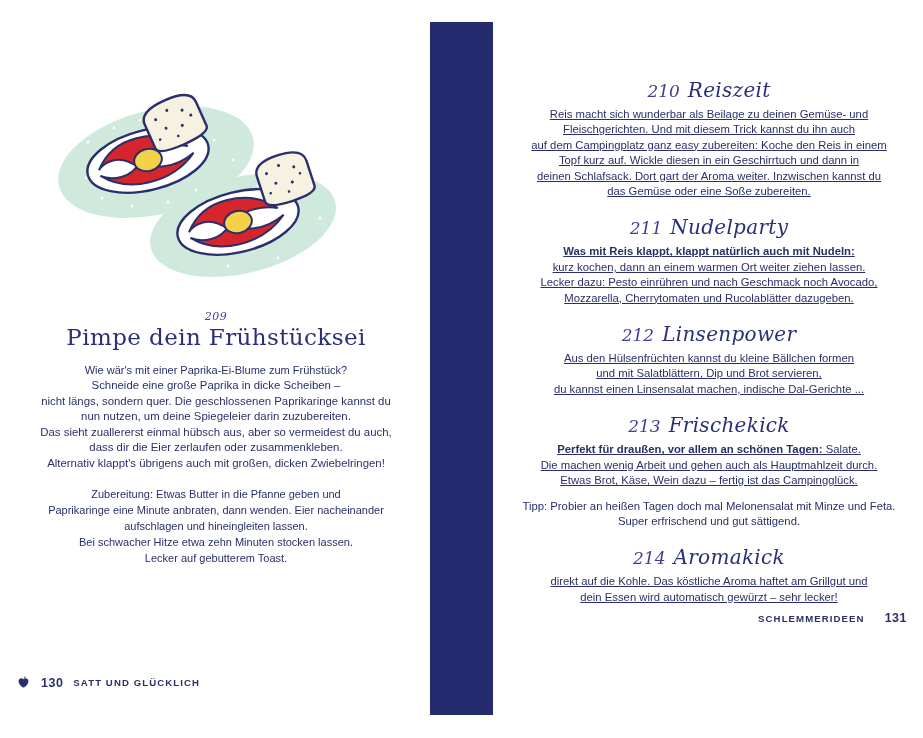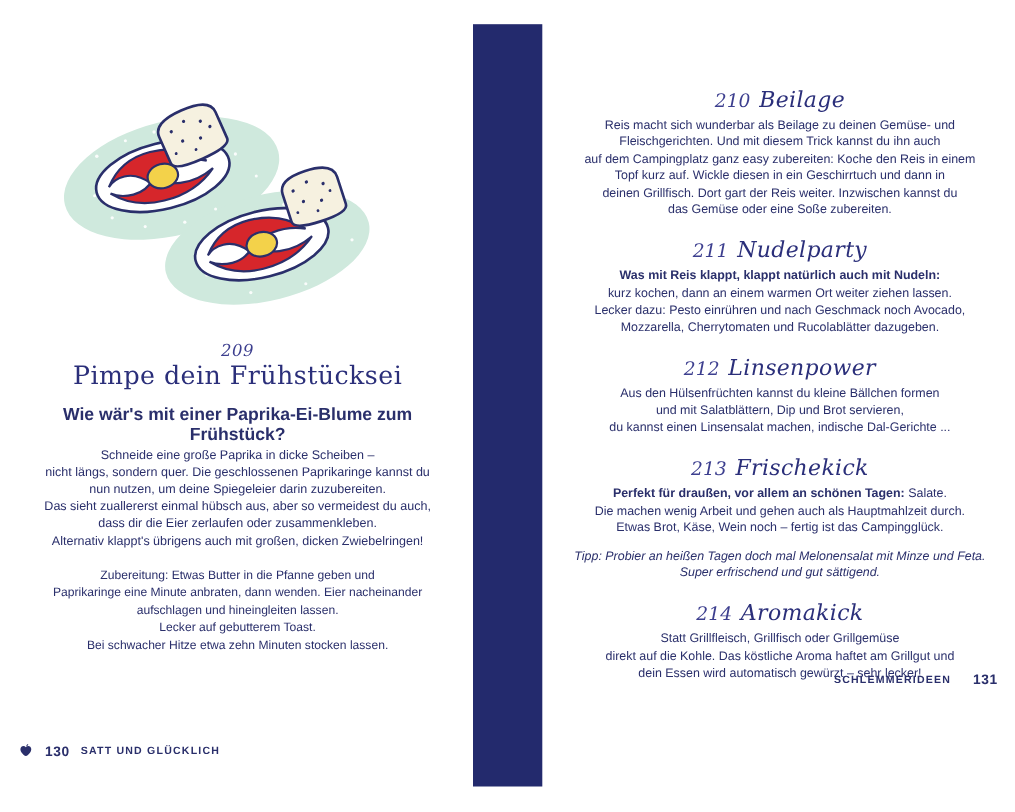--- a/index.html
+++ b/index.html
@@ -37,35 +37,35 @@
   .left-text {
     position: absolute;
     left: 20px;
     top: 310px;
     width: 392px;
     text-align: center;
   }
   .recipe-number {
     font-family: "DejaVu Serif", serif;
     font-style: italic;
-    font-size: 15px;
+    font-size: 11px;
     color: #3d3f8f;
     letter-spacing: 0.5px;
     margin-bottom: 1px;
   }
   .recipe-title {
     font-family: "DejaVu Serif", serif;
     font-size: 23px;
     color: #2b2f7a;
     margin: 0 0 14px 0;
     letter-spacing: 0.4px;
   }
   .lead {
-    font-size: 16px;
-    font-weight: bold;
+    font-size: 11px;
+    font-weight: normal;
     color: #2a2f6b;
     margin-bottom: 2px;
   }
   .body-line {
     font-size: 11.4px;
     line-height: 15.6px;
     color: #2a2f6b;
   }
   .prep {
     margin-top: 14px;
@@ -121,24 +121,24 @@
     font-family: "DejaVu Serif", serif;
     font-style: italic;
     font-size: 20px;
     color: #2b2f7a;
     letter-spacing: 0.3px;
   }
   .entry-body {
     font-size: 11.3px;
     line-height: 15.4px;
     color: #2a2f6b;
+    text-decoration: underline;
   }
   .entry-tip {
     margin-top: 10px;
-    font-style: italic;
     font-size: 11.3px;
     line-height: 15.4px;
     color: #2a2f6b;
   }
   
   .footer {
     position: absolute;
     bottom: 48px;
     display: flex;
     align-items: center;
@@ -253,22 +253,22 @@
       <div class="body-line">nicht längs, sondern quer. Die geschlossenen Paprikaringe kannst du</div>
       <div class="body-line">nun nutzen, um deine Spiegeleier darin zuzubereiten.</div>
       <div class="body-line">Das sieht zuallererst einmal hübsch aus, aber so vermeidest du auch,</div>
       <div class="body-line">dass dir die Eier zerlaufen oder zusammenkleben.</div>
       <div class="body-line">Alternativ klappt's übrigens auch mit großen, dicken Zwiebelringen!</div>
 
       <div class="prep">
         <div>Zubereitung: Etwas Butter in die Pfanne geben und</div>
         <div>Paprikaringe eine Minute anbraten, dann wenden. Eier nacheinander</div>
         <div>aufschlagen und hineingleiten lassen.</div>
+        <div>Bei schwacher Hitze etwa zehn Minuten stocken lassen.</div>
         <div>Lecker auf gebutterem Toast.</div>
-        <div>Bei schwacher Hitze etwa zehn Minuten stocken lassen.</div>
       </div>
     </div>
 
     <div class="footer footer-left">
       <span class="apple">
         <svg viewBox="0 0 16 16" width="15" height="15" aria-hidden="true">
           <path d="M8 4.6c1.1-1.3 3.1-1.5 4.3-.4 1.3 1.2 1.3 3.6-.1 5.6-1.3 1.9-3 3.4-4.2 3.4S5.1 11.7 3.8 9.8C2.4 7.8 2.4 5.4 3.7 4.2 4.9 3.1 6.9 3.3 8 4.6z" fill="#2a2f6b"></path>
           <path d="M8.3 3.6c.2-1 1-1.9 2-2.2-.1 1-.7 2-1.7 2.4z" fill="#2a2f6b"></path>
         </svg>
       </span>
@@ -280,28 +280,28 @@
   <div class="spine">
     <div class="spine-band"></div>
   </div>
 
   <div class="page-right">
     <div class="right-inner">
 
       <div class="entry">
         <div class="entry-head">
           <span class="entry-num">210</span>
-          <span class="entry-title">Beilage</span>
+          <span class="entry-title">Reiszeit</span>
         </div>
         <div class="entry-body">
           <div>Reis macht sich wunderbar als Beilage zu deinen Gemüse- und</div>
           <div>Fleischgerichten. Und mit diesem Trick kannst du ihn auch</div>
           <div>auf dem Campingplatz ganz easy zubereiten: Koche den Reis in einem</div>
           <div>Topf kurz auf. Wickle diesen in ein Geschirrtuch und dann in</div>
-          <div>deinen Grillfisch. Dort gart der Reis weiter. Inzwischen kannst du</div>
+          <div>deinen Schlafsack. Dort gart der Aroma weiter. Inzwischen kannst du</div>
           <div>das Gemüse oder eine Soße zubereiten.</div>
         </div>
       </div>
 
       <div class="entry">
         <div class="entry-head">
           <span class="entry-num">211</span>
           <span class="entry-title">Nudelparty</span>
         </div>
         <div class="entry-body">
@@ -327,35 +327,34 @@
       <div class="entry">
         <div class="entry-head">
           <span class="entry-num">213</span>
           <span class="entry-title">Frischekick</span>
         </div>
         <div class="entry-body">
           <div>
             <span style="font-weight:bold">Perfekt für draußen, vor allem an schönen Tagen:</span><span> Salate.</span>
           </div>
           <div>Die machen wenig Arbeit und gehen auch als Hauptmahlzeit durch.</div>
-          <div>Etwas Brot, Käse, Wein noch – fertig ist das Campingglück.</div>
+          <div>Etwas Brot, Käse, Wein dazu – fertig ist das Campingglück.</div>
         </div>
         <div class="entry-tip">
           <div>Tipp: Probier an heißen Tagen doch mal Melonensalat mit Minze und Feta.</div>
           <div>Super erfrischend und gut sättigend.</div>
         </div>
       </div>
 
       <div class="entry">
         <div class="entry-head">
           <span class="entry-num">214</span>
           <span class="entry-title">Aromakick</span>
         </div>
         <div class="entry-body">
-          <div>Statt Grillfleisch, Grillfisch oder Grillgemüse</div>
           <div>direkt auf die Kohle. Das köstliche Aroma haftet am Grillgut und</div>
           <div>dein Essen wird automatisch gewürzt – sehr lecker!</div>
         </div>
       </div>
 
     </div>
 
     <div class="footer footer-right">
       <span>SCHLEMMERIDEEN</span>
       <span class="folio">131</span>

